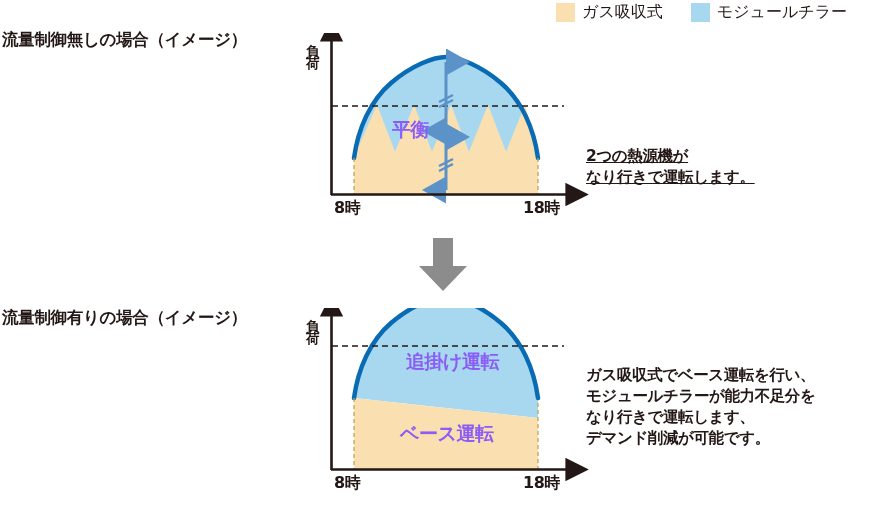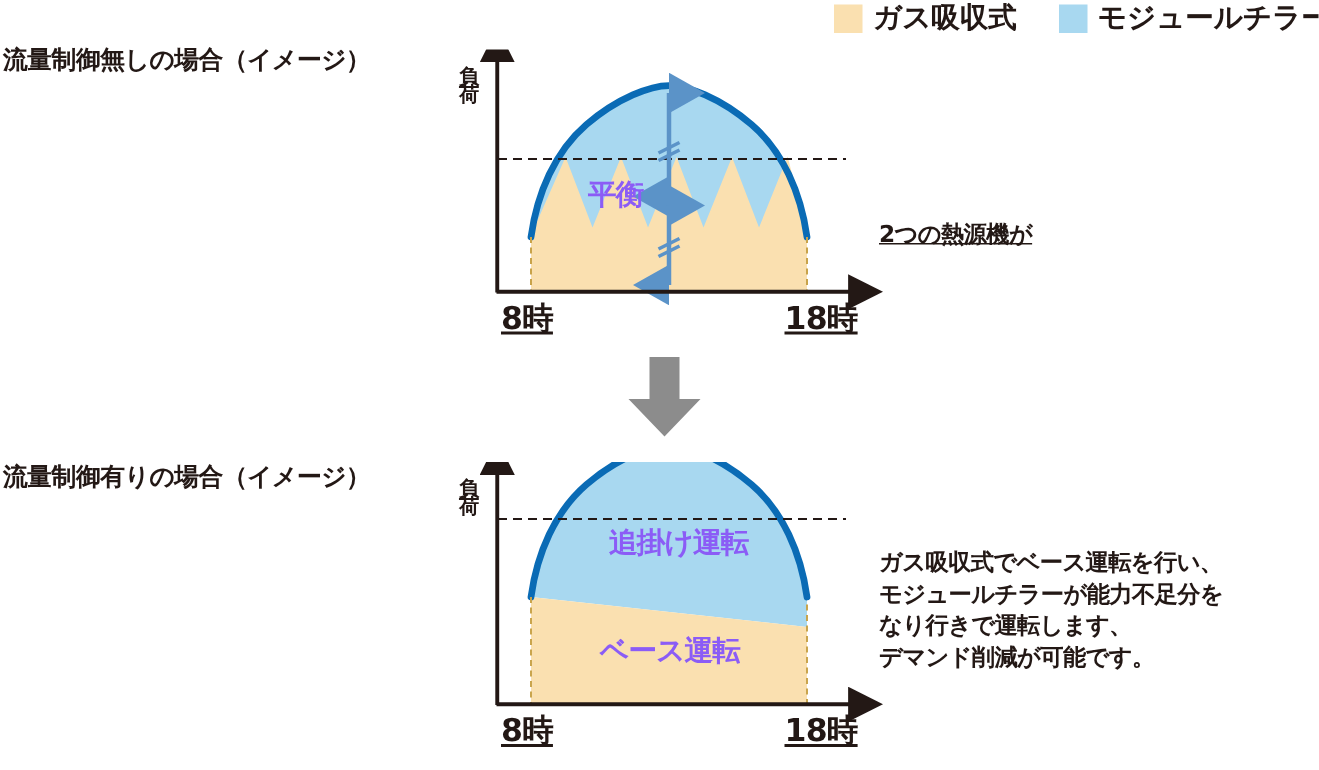--- a/index.html
+++ b/index.html
@@ -31,22 +31,22 @@
   }
   .legend-item + .legend-item { margin-left: 18px; }
   .swatch {
     width: 19px;
     height: 19px;
     display: block;
   }
   .swatch.gas { background: #fae0b0; }
   .swatch.chiller { background: #a8d8f0; }
   .legend-label {
-    font-size: 19px;
-    font-weight: bold;
+    font-size: 16px;
+    font-weight: normal;
     letter-spacing: 0px;
     white-space: nowrap;
     line-height: 1;
   }
   .section-title {
     position: absolute;
     font-size: 16.5px;
     font-weight: bold;
     white-space: nowrap;
     letter-spacing: -0.3px;
@@ -70,25 +70,24 @@
     font-weight: bold;
     line-height: 0.92;
     letter-spacing: -0.5px;
     width: 16px;
   }
   #ylabel-top { top: 45px; left: 306px; }
   #ylabel-bottom { top: 320px; left: 306px; }
 
   .tick-label {
     position: absolute;
-    font-size: 21px;
+    font-size: 16px;
     font-weight: bold;
     white-space: nowrap;
     letter-spacing: -0.5px;
-    text-decoration: underline;
   }
   #tick-top-left { top: 198px; left: 334px; }
   #tick-top-right { top: 198px; left: 523px; }
   #tick-bottom-left { top: 473px; left: 334px; }
   #tick-bottom-right { top: 473px; left: 523px; }
 
   .region-label {
     position: absolute;
     font-weight: bold;
     white-space: nowrap;
@@ -186,20 +185,21 @@
   </svg>
 </div>
 
 <div class="region-label" id="label-heikou">平衡</div>
 
 <div class="tick-label" id="tick-top-left">8時</div>
 <div class="tick-label" id="tick-top-right">18時</div>
 
 <div class="note" id="note-top">
   <div>2つの熱源機が</div>
+  <div>なり行きで運転します。</div>
 </div>
 
 <svg class="arrow-down" viewBox="0 0 50 54">
   <path d="M15,0 L35,0 L35,28 L49,28 L25,53 L1,28 L15,28 Z" fill="#8c8c8c"></path>
 </svg>
 
 <div class="section-title" id="title-bottom">流量制御有りの場合（イメージ）</div>
 
 <div class="axis-label" id="ylabel-bottom">負荷</div>
 

